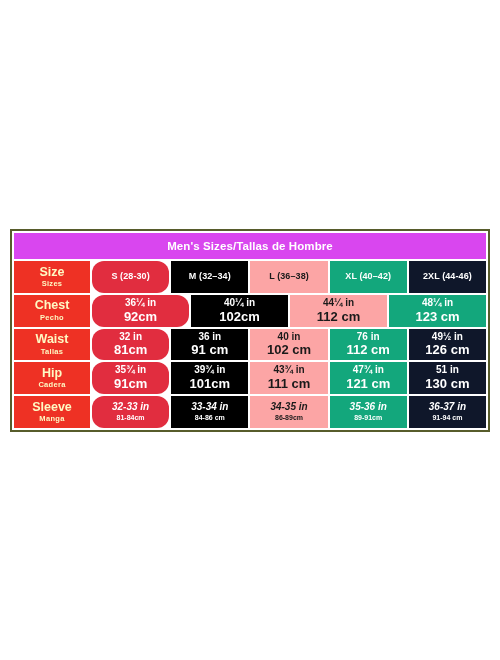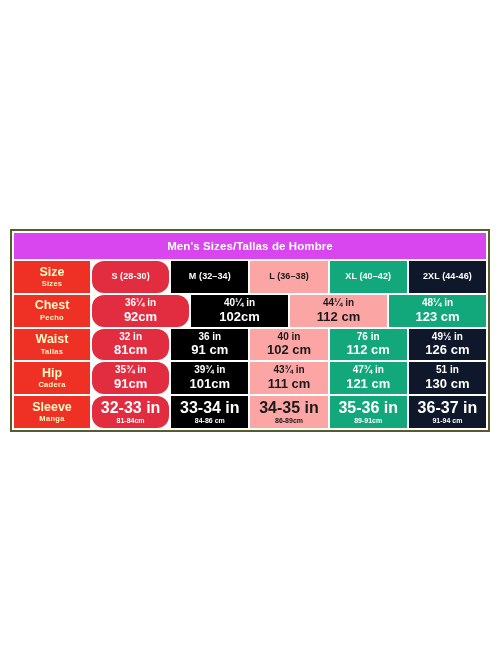--- a/index.html
+++ b/index.html
@@ -103,21 +103,21 @@
   
   .m-in {
     font-size: 10px;
     font-weight: bold;
   }
   .m-cm {
     font-size: 13px;
     font-weight: bold;
     margin-top: 1px;
   }
-  .row-sleeve .m-in { font-size: 16px; }
+  .row-sleeve .m-in { font-size: 10px; font-style: italic; }
   .row-sleeve .m-cm { font-size: 7px; }
 
   
   .col-s   { background: #e12d3f; color: #ffffff; border-radius: 12px; }
   .col-m   { background: #000000; color: #ffffff; }
   .col-l   { background: #fca5a5; color: #1a1a1a; }
   .col-xl  { background: #13a77c; color: #ffffff; }
   .col-2xl { background: #0f172a; color: #ffffff; }
 </style>
 </head>

